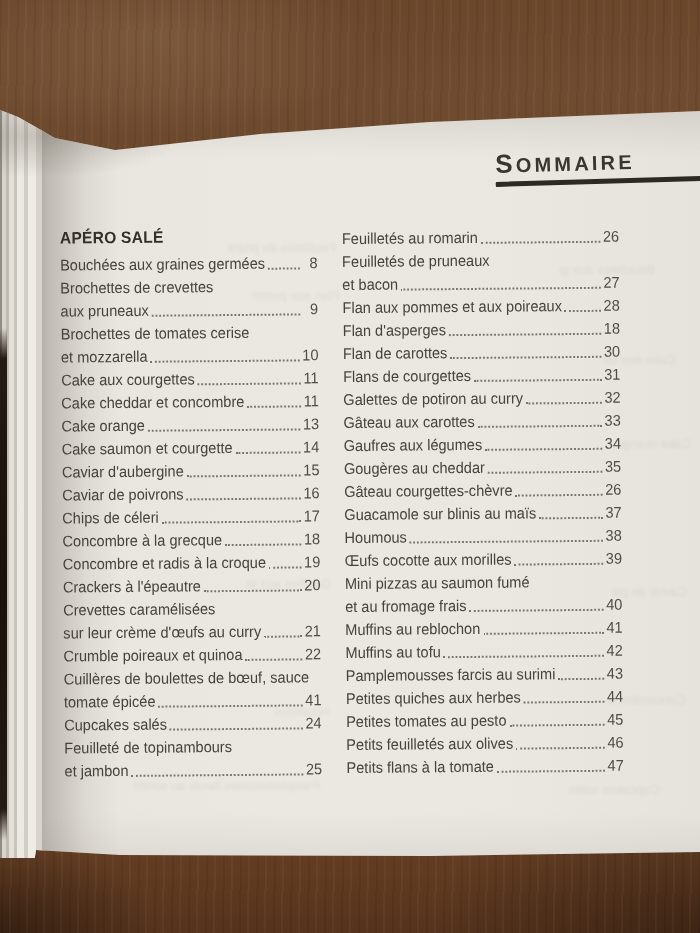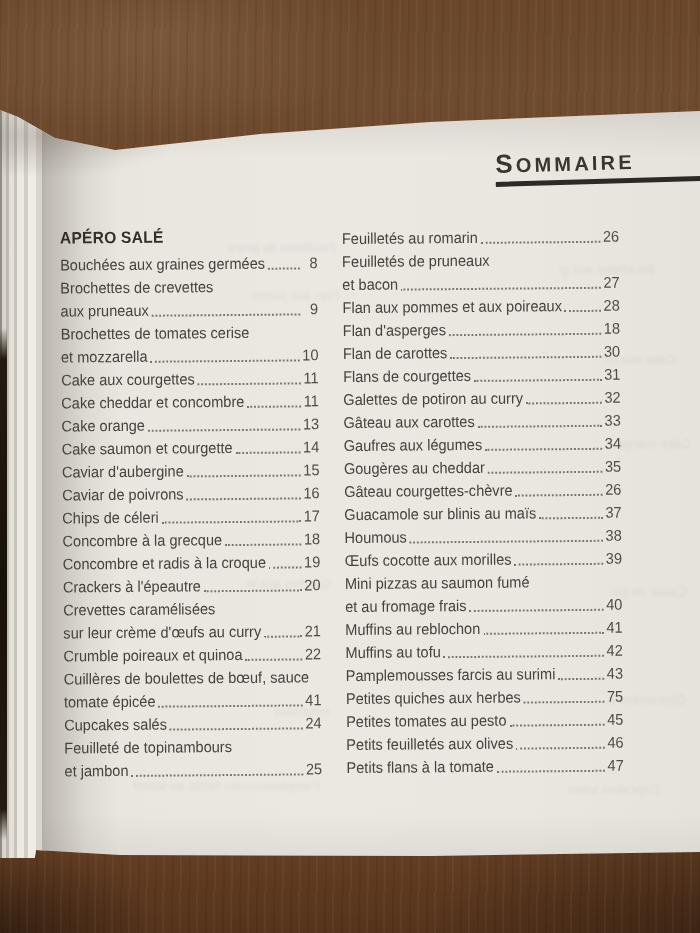--- a/index.html
+++ b/index.html
@@ -321,21 +321,21 @@
               <span class="n">42</span>
             </div>
             <div class="row">
               <span class="t">Pamplemousses farcis au surimi</span>
               <span class="dots"></span>
               <span class="n">43</span>
             </div>
             <div class="row">
               <span class="t">Petites quiches aux herbes</span>
               <span class="dots"></span>
-              <span class="n">75</span>
+              <span class="n">44</span>
             </div>
             <div class="row">
               <span class="t">Petites tomates au pesto</span>
               <span class="dots"></span>
               <span class="n">45</span>
             </div>
             <div class="row">
               <span class="t">Petits feuilletés aux olives</span>
               <span class="dots"></span>
               <span class="n">46</span>

